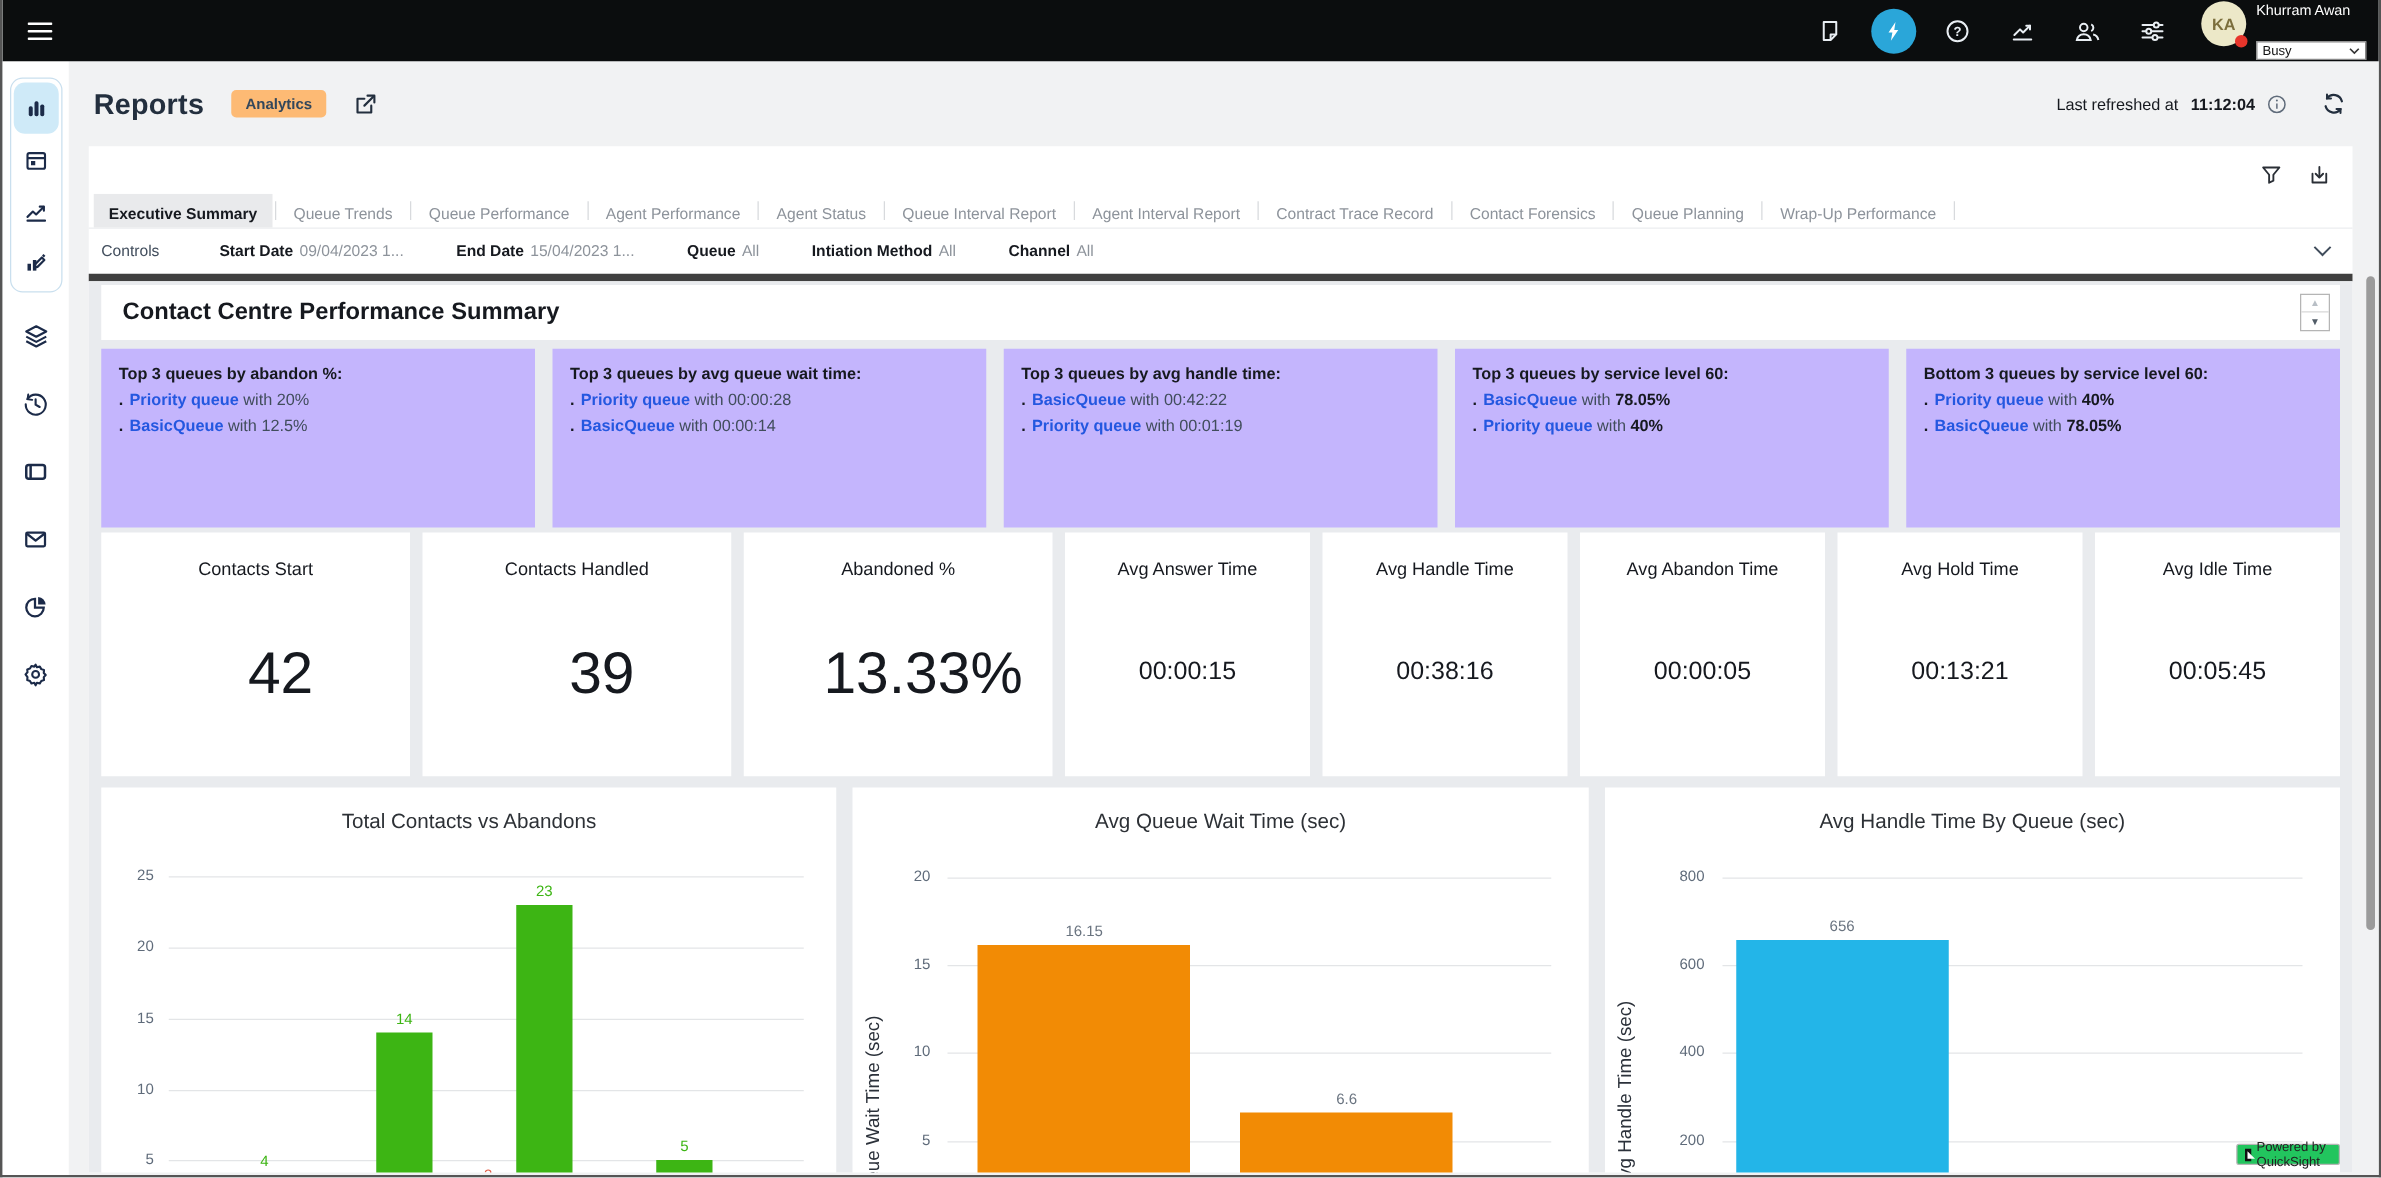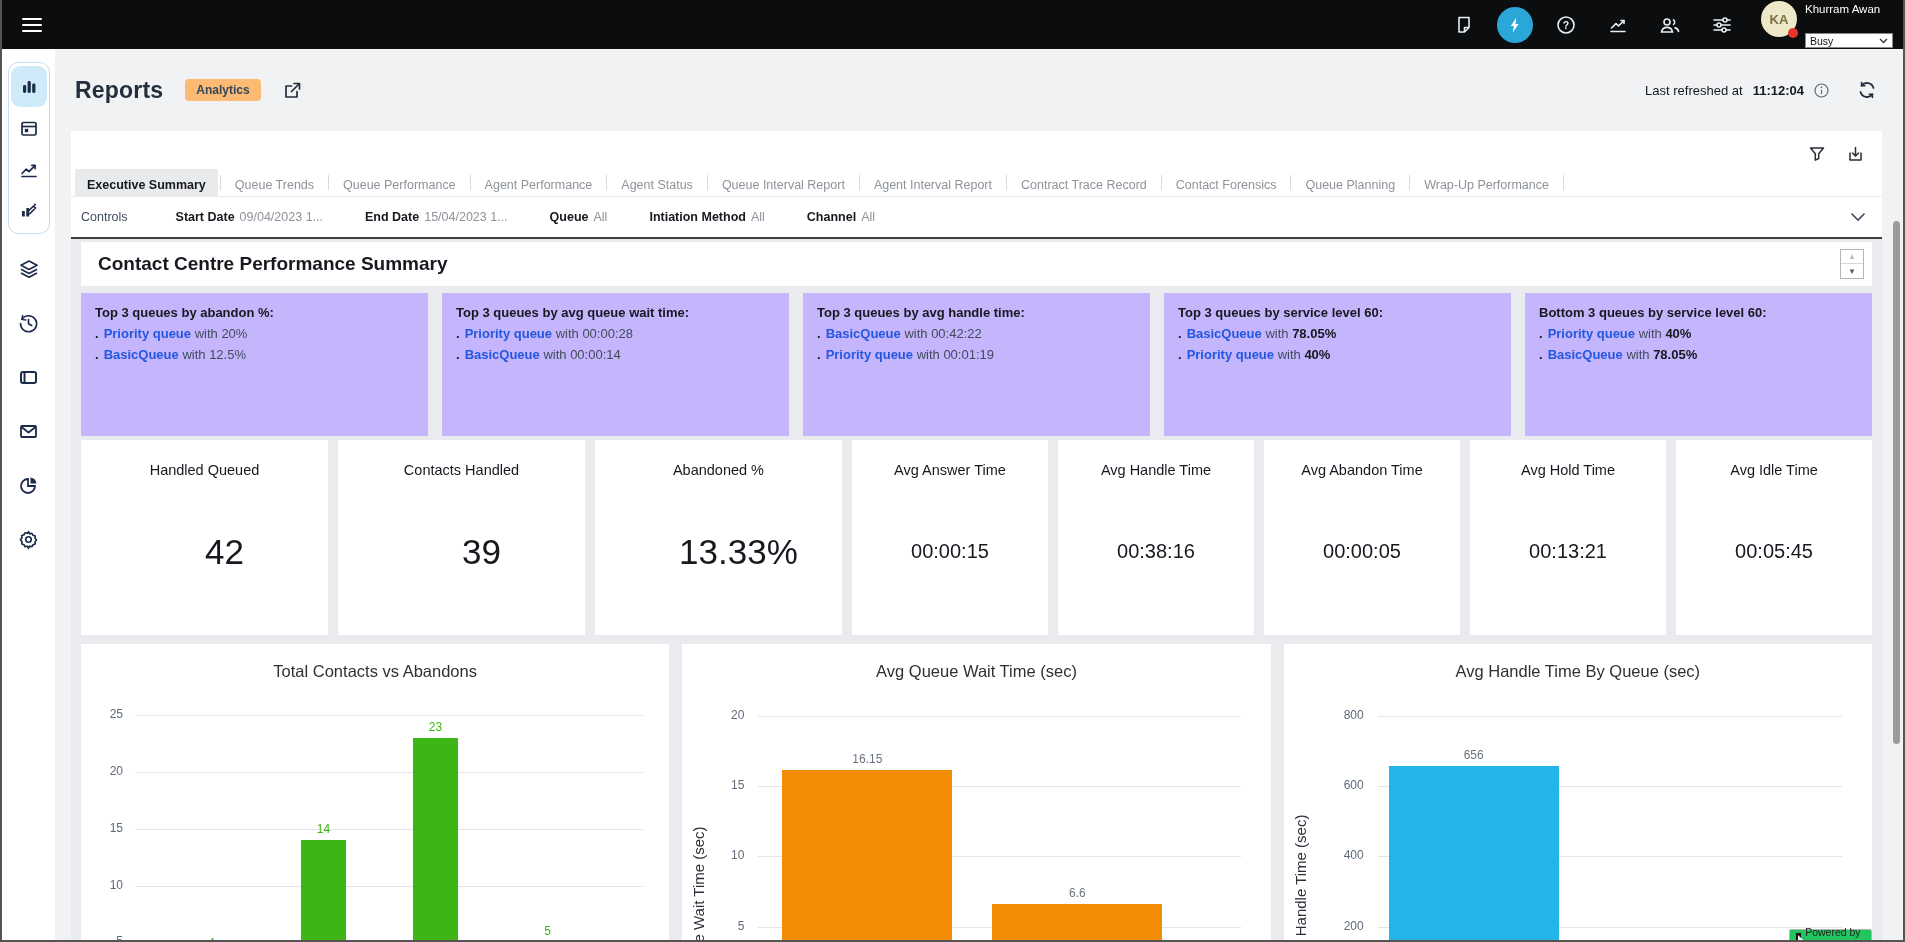--- a/index.html
+++ b/index.html
@@ -29,40 +29,40 @@
   
   .sidebar { position: absolute; left: 0; top: 49px; bottom: 0; width: 53px; background: #fff; z-index: 20; }
   .nav-group { margin: 13px 5px 0 6px; border: 1px solid #c9dfee; border-radius: 10px; padding: 3px 2px; }
   .side-item { height: 41px; display: flex; align-items: center; justify-content: center; color: #1c2b49; cursor: pointer; }
   .side-item.active { background: #cfeaf8; border-radius: 9px; }
   .side-lower { margin-top: 8px; }
   .side-lower .side-item { height: 54px; }
 
   
   .main { position: absolute; left: 53px; top: 49px; right: 0; bottom: 0; background: #f1f2f3; }
-  .page-header { height: 82px; display: flex; align-items: center; padding: 0 24px 0 20px; }
+  .page-header { height: 68px; display: flex; align-items: center; padding: 0 24px 0 20px; }
   .page-title { font-size: 23px; font-weight: bold; color: #232f3e; letter-spacing: 0.2px; }
   .badge { margin-left: 22px; background: #fdba74; color: #33475b; font-size: 12px; font-weight: bold;
            padding: 4px 11px; border-radius: 4px; cursor: pointer; }
   .ext-link { margin-left: 22px; color: #232f3e; cursor: pointer; display: flex; }
   .refresh-cluster { margin-left: auto; display: flex; align-items: center; gap: 10px; font-size: 13px; color: #16191f; }
   .refresh-time { font-weight: bold; }
   .info-icon { color: #5f6b7a; display: flex; cursor: pointer; }
   .refresh-icon { color: #232f3e; display: flex; margin-left: 18px; margin-right: 2px; cursor: pointer; }
 
   .panel { margin: 0 21px 0 16px; height: calc(100% - 70px); background: #fff; }
   .panel-tools { height: 38px; display: flex; align-items: center; justify-content: flex-end; gap: 22px; padding: 8px 18px 0 0; }
   .pt-icon { color: #2a2f36; display: flex; cursor: pointer; }
 
   .tab-strip { height: 28px; display: flex; align-items: stretch; padding: 0 4px; border-bottom: 1px solid #ebedef; overflow: hidden; }
   .tab { display: flex; align-items: center; padding: 16px 12px; font-size: 12.5px; color: #8d939b; white-space: nowrap; cursor: pointer; }
   .tab.active { background: #e9eaec; color: #16191f; font-weight: bold; }
   .tab-sep { width: 1px; background: #d8dadd; margin: 6px 2px; }
 
-  .controls-row { height: 42px; display: flex; align-items: center; padding: 0 16px 0 10px; border-bottom: 2px solid #404040; }
+  .controls-row { height: 42px; display: flex; align-items: center; padding: 0 16px 0 10px; border-bottom: 6px solid #404040; }
   .controls-label { font-size: 12.5px; color: #414d5c; margin-right: 48px; }
   .filters { display: flex; align-items: center; gap: 42px; }
   .filter { display: flex; align-items: baseline; gap: 5px; font-size: 12.5px; cursor: pointer; }
   .f-name { font-weight: bold; color: #16191f; }
   .f-val { color: #8d939b; }
   .controls-chevron { margin-left: auto; color: #414d5c; display: flex; cursor: pointer; }
 
   .canvas { height: calc(100% - 108px); background: #e9ebee; padding: 3px 10px 0; overflow: hidden; }
 
   .sheet-bar { height: 44px; background: #fff; display: flex; align-items: center; padding: 0 8px 0 17px; margin-bottom: 7px; }
@@ -79,21 +79,21 @@
   .ins-dot { font-weight: bold; color: #16191f; margin-right: 5px; }
   .ins-queue { color: #2457e0; font-weight: bold; cursor: pointer; }
   .ins-val.bold { font-weight: bold; color: #16191f; }
 
   .kpi-row { display: flex; gap: 10px; height: 195px; margin-bottom: 9px; }
   .kpi-card { background: #fff; position: relative; }
   .kpi-card.large { flex: 1.26; }
   .kpi-card.small { flex: 1; }
   .kpi-label { position: absolute; top: 22px; left: 0; right: 0; text-align: center; font-size: 14.5px; color: #16191f; }
   .kpi-value { position: absolute; top: 0; left: 0; right: 0; height: 100%; display: flex; align-items: center; justify-content: center; padding-top: 28px; }
-  .large .kpi-value { font-size: 35px; padding-left: 40px; }
+  .large .kpi-value { font-size: 47px; padding-left: 40px; }
   .small .kpi-value { font-size: 20px; }
 
   .charts-row { display: flex; gap: 13px; height: 310px; }
   .chart-card { flex: 1; background: #fff; position: relative; height: 430px; overflow: hidden; }
   .chart-title { position: absolute; top: 18px; left: 0; right: 0; text-align: center; font-size: 16.5px; color: #2d3136; }
   .plot { position: absolute; inset: 0; }
   .gridline { position: absolute; height: 1px; background: #e3e5e7; }
   .tick { position: absolute; text-align: right; font-size: 12px; color: #5f6b7a; }
   .bar { position: absolute; }
   .bar-label { position: absolute; width: 80px; text-align: center; font-size: 12px; }
@@ -398,21 +398,21 @@
             </div>
             <div class="ins-card">
               <div class="ins-title">Bottom 3 queues by service level 60:</div>
               <div class="ins-line"><span class="ins-dot">.</span><span class="ins-queue">Priority queue</span><span> with </span><span class="ins-val bold">40%</span></div>
               <div class="ins-line"><span class="ins-dot">.</span><span class="ins-queue">BasicQueue</span><span> with </span><span class="ins-val bold">78.05%</span></div>
             </div>
           </div>
 
         <div class="kpi-row">
             <div class="kpi-card large">
-              <div class="kpi-label">Handled Queued</div>
+              <div class="kpi-label">Contacts Start</div>
               <div class="kpi-value">42</div>
             </div>
             <div class="kpi-card large">
               <div class="kpi-label">Contacts Handled</div>
               <div class="kpi-value">39</div>
             </div>
             <div class="kpi-card large">
               <div class="kpi-label">Abandoned %</div>
               <div class="kpi-value">13.33%</div>
             </div>

